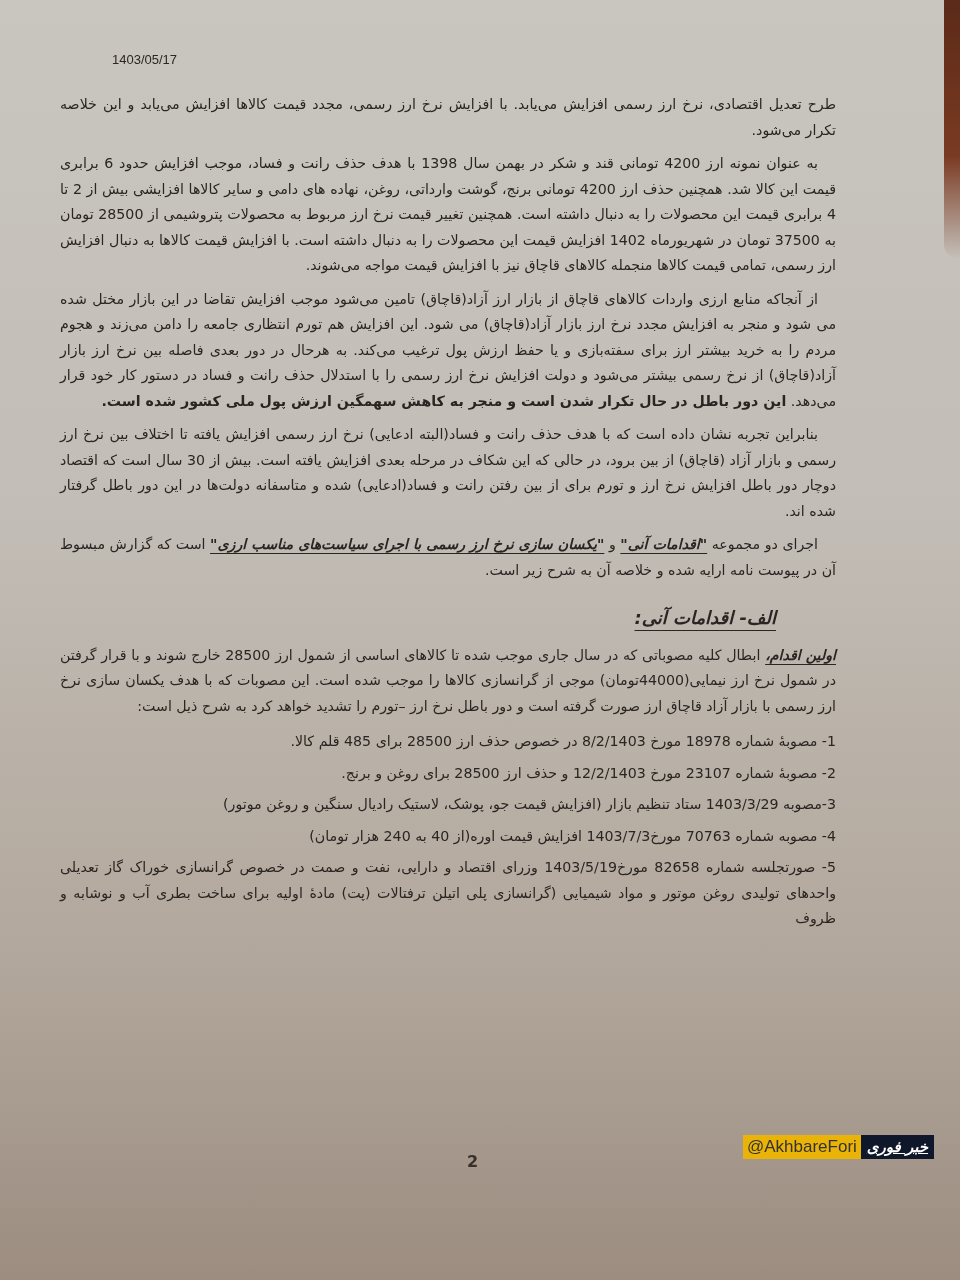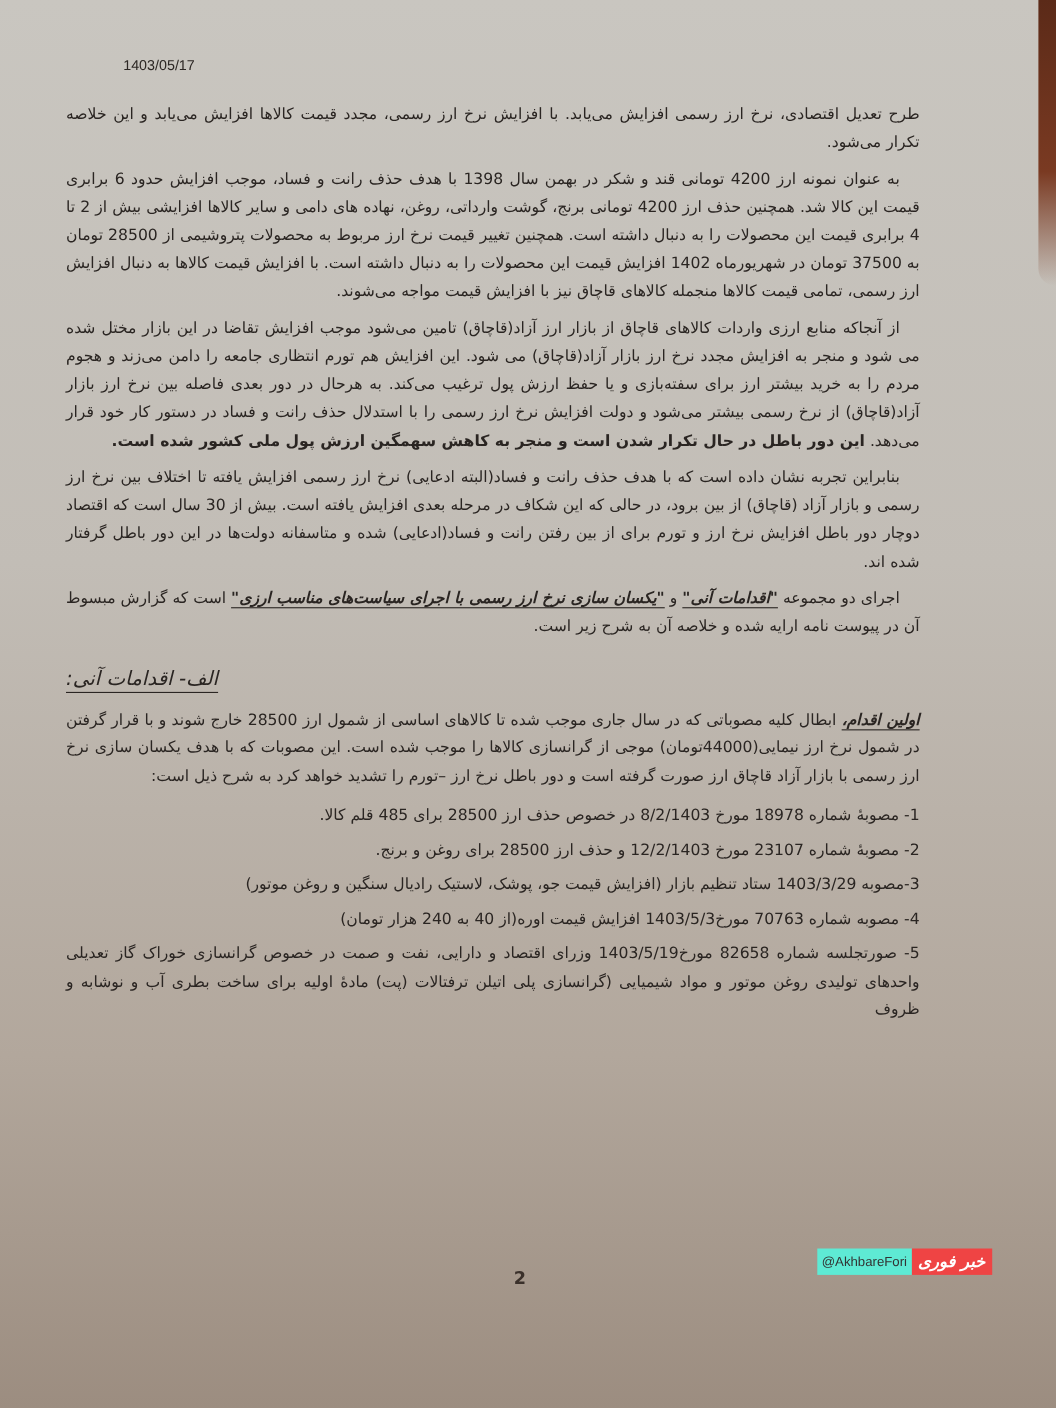--- a/index.html
+++ b/index.html
@@ -24,42 +24,42 @@
     font-size:14.2px; line-height:25.5px;
   }
   p { margin:0 0 8px 0; text-indent:18px; }
   .bold { font-weight:bold; }
   .heading {
     font-weight:bold; font-style:italic; text-decoration:underline;
     text-underline-offset:4px; margin:4px 110px 8px 0; font-size:14.5px;
   }
   .uline { font-weight:bold; font-style:italic; text-decoration:underline; text-underline-offset:4px; }
   .section-head {
-    font-weight:normal; font-style:italic; text-decoration:underline;
-    text-underline-offset:6px; font-size:18px; text-align:left;
+    font-weight:bold; font-style:italic; text-decoration:underline;
+    text-underline-offset:6px; font-size:18px; text-align:right;
     margin:22px 0 12px 0; padding-right:60px;
   }
   .list { margin-top:10px; }
   .li { margin:0 0 6px 0; text-indent:0; }
   .li.spaced { }
   .pagenum {
     position:absolute; left:467px; top:1152px; font-size:16px; font-weight:bold;
     font-family:"DejaVu Sans", sans-serif; color:#3a302a;
   }
   .watermark {
     position:absolute; left:743px; top:1135px; height:24px; display:flex;
     align-items:stretch; direction:ltr;
   }
   .wm-handle {
-    background:#5eead4; color:#333; font-family:"Liberation Sans", sans-serif;
-    font-size:12px; padding:0 4px; line-height:24px;
+    background:#eab308; color:#333; font-family:"Liberation Sans", sans-serif;
+    font-size:17px; padding:0 4px; line-height:24px;
   }
   .wm-logo {
-    background:#ef4444; color:#fff; font-weight:bold; font-style:italic;
-    font-size:15px; padding:0 6px; line-height:24px; direction:rtl;
+    background:#0f172a; color:#fff; font-weight:bold; font-style:italic;
+    font-size:15px; padding:0 6px; line-height:24px; direction:rtl;text-decoration:underline;
   }
 </style>
 </head>
 <body>
 
 <div class="wood"></div>
 
 <div class="date">1403/05/17</div>
 
 <div class="page">
@@ -77,21 +77,21 @@
   <div class="section-head">الف- اقدامات آنی:</div>
 
   <p style="text-indent:0">
     <span class="uline">اولین اقدام،</span><span> ابطال کلیه مصوباتی که در سال جاری موجب شده تا کالاهای اساسی از شمول ارز 28500 خارج شوند و با قرار گرفتن در شمول نرخ ارز نیمایی(44000تومان) موجی از گرانسازی کالاها را موجب شده است. این مصوبات که با هدف یکسان سازی نرخ ارز رسمی با بازار آزاد قاچاق ارز صورت گرفته است و دور باطل نرخ ارز –تورم را تشدید خواهد کرد به شرح ذیل است:</span>
   </p>
 
   <div class="list">
     <p class="li">1- مصوبهٔ شماره 18978 مورخ 8/2/1403 در خصوص حذف ارز 28500 برای 485 قلم کالا.</p>
     <p class="li spaced">2- مصوبهٔ شماره 23107 مورخ 12/2/1403 و حذف ارز 28500 برای روغن و برنج.</p>
     <p class="li">3-مصوبه 1403/3/29 ستاد تنظیم بازار (افزایش قیمت جو، پوشک، لاستیک رادیال سنگین و روغن موتور)</p>
-    <p class="li">4- مصوبه شماره 70763 مورخ1403/5/3 افزایش قیمت اوره(از 40 به 240 هزار تومان)</p>
+    <p class="li">4- مصوبه شماره 70763 مورخ1403/7/3 افزایش قیمت اوره(از 40 به 240 هزار تومان)</p>
     <p class="li">5- صورتجلسه شماره 82658 مورخ1403/5/19 وزرای اقتصاد و دارایی، نفت و صمت در خصوص گرانسازی خوراک گاز تعدیلی واحدهای تولیدی روغن موتور و مواد شیمیایی (گرانسازی پلی اتیلن ترفتالات (پت) مادهٔ اولیه برای ساخت بطری آب و نوشابه و ظروف</p>
   </div>
 </div>
 
 <div class="watermark">
   <span class="wm-handle">@AkhbareFori</span>
   <span class="wm-logo">خبر فوری</span>
 </div>
 
 <div class="pagenum">2</div>

